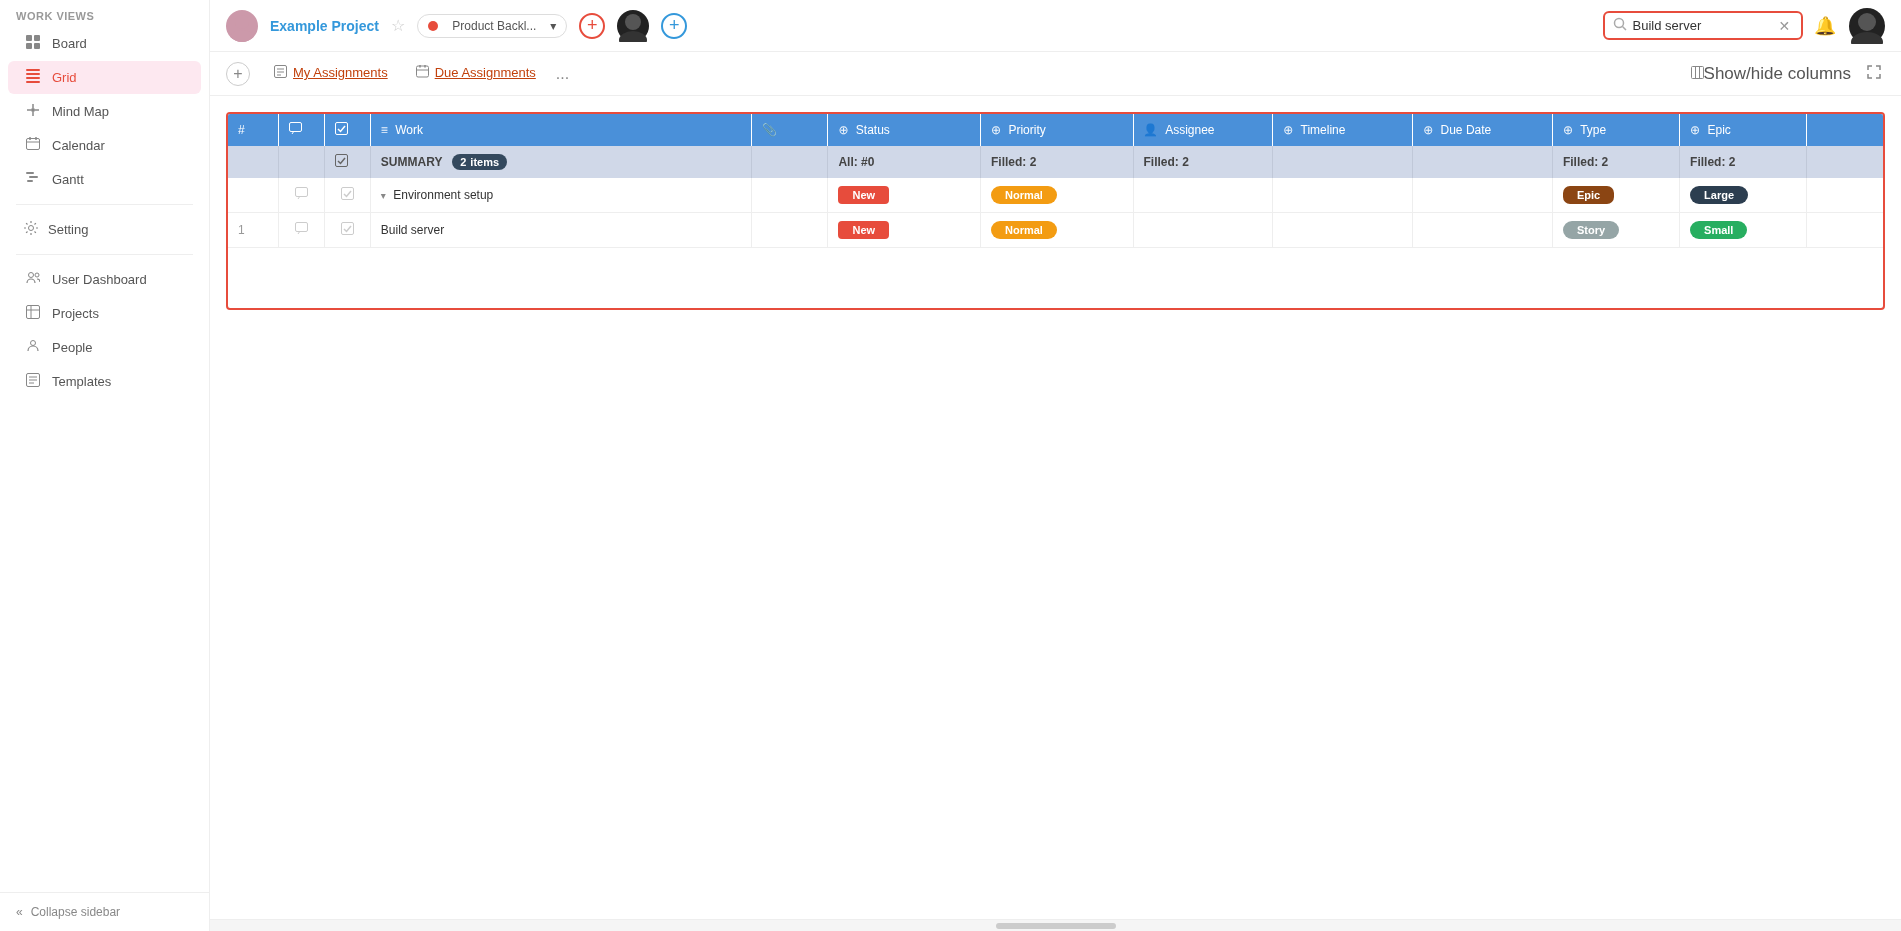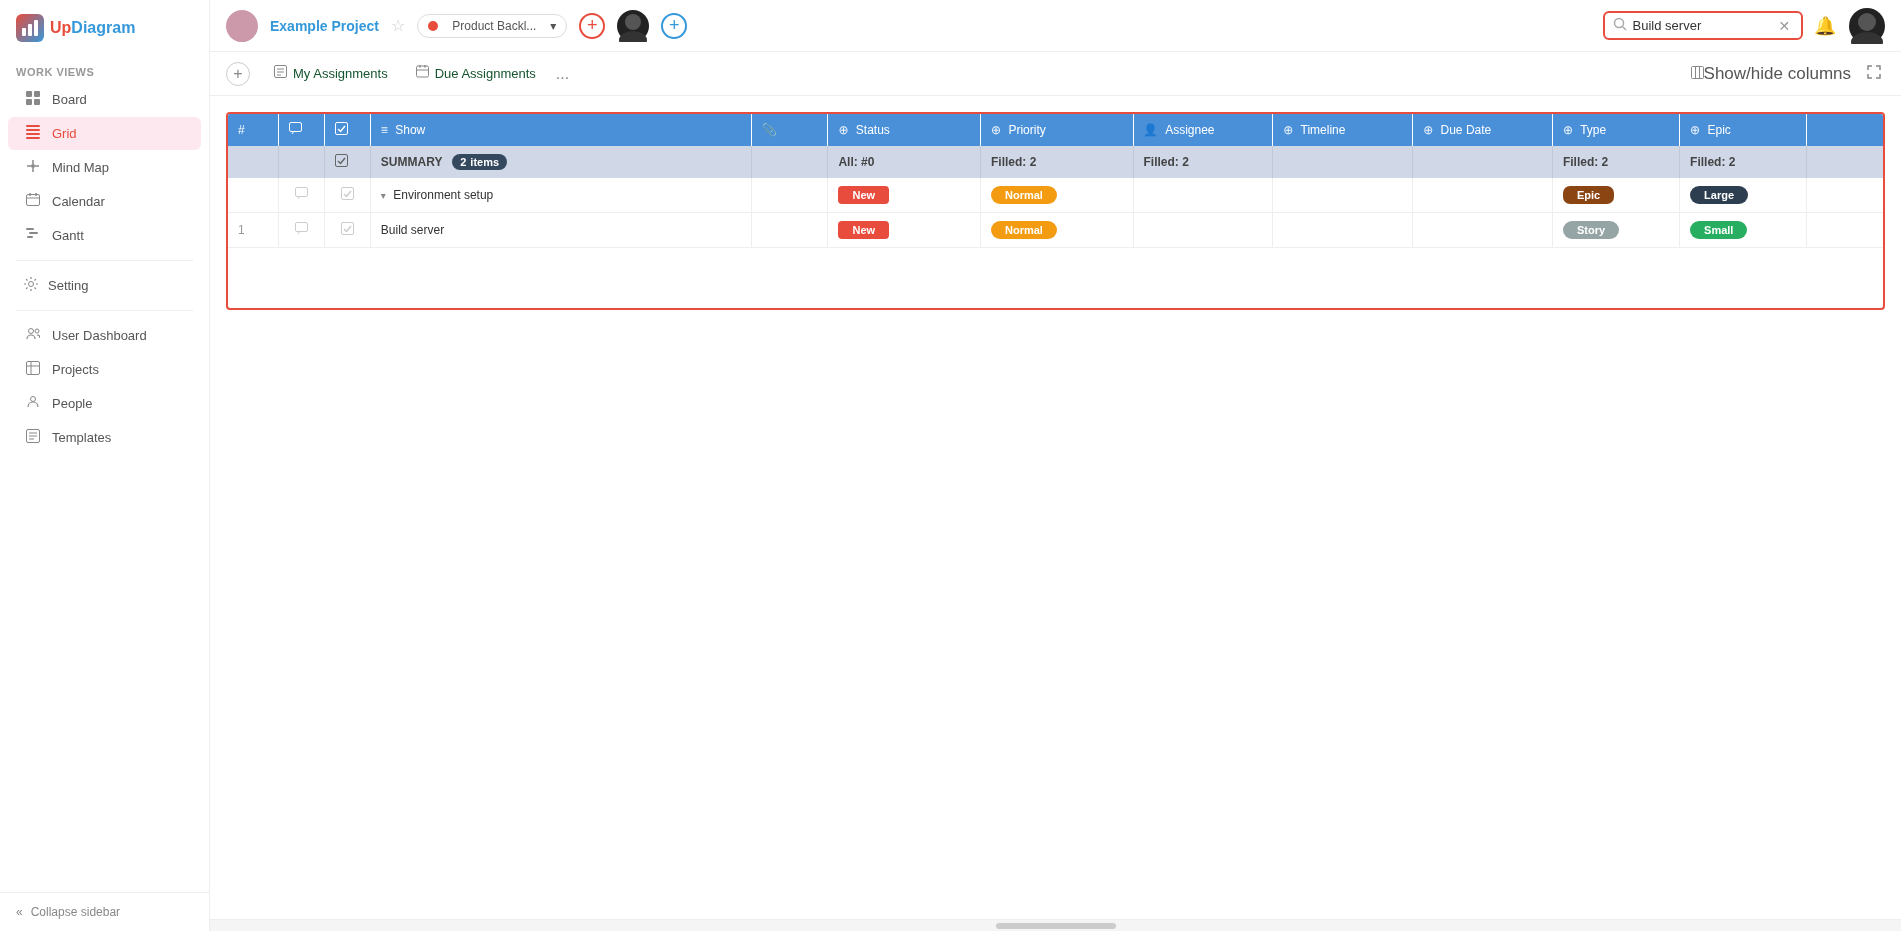--- a/index.html
+++ b/index.html
@@ -178,28 +178,29 @@
     .tab-add-btn {
       width: 24px; height: 24px;
       border-radius: 50%;
       border: 1px solid #ccc;
       display: flex; align-items: center; justify-content: center;
       cursor: pointer; font-size: 16px; color: #888;
       margin-right: 8px;
     }
     .tab {
       display: flex;
-      align-items: flex-end;
+      align-items: center;
       gap: 6px;
       padding: 6px 12px;
       border-radius: 6px 6px 0 0;
       cursor: pointer;
       font-size: 13px;
-      color: #14532d;
+      color: #c2410c;
       border-bottom: 2px solid transparent;
+      text-decoration: underline;
     }
     .tabs-more { margin-left: 4px; color: #888; cursor: pointer; font-size: 16px; }
     .tabs-spacer { flex: 1; }
     .show-hide-btn {
       display: flex; align-items: center; 
       font-size: 17px; color: #555; cursor: pointer;
       padding: 4px 8px; border-radius: 4px;
     }
     .fullscreen-btn { color: #888; cursor: pointer; font-size: 14px; padding: 4px; }
 
@@ -374,32 +375,20 @@
       color: #555;
       font-size: 13px;
       margin: 1px 8px;
       border-radius: 6px;
     }
   </style>
 </head>
 <body>
 
 <div class="sidebar">
-  <div class="sidebar-logo">
-    <div class="logo-icon">
-      <svg width="18" height="18" viewBox="0 0 18 18" fill="none">
-        <rect x="1" y="9" width="4" height="8" fill="white" rx="1"></rect>
-        <rect x="7" y="5" width="4" height="12" fill="white" rx="1"></rect>
-        <rect x="13" y="1" width="4" height="16" fill="white" rx="1"></rect>
-      </svg>
-    </div>
-    <span>
-      <span class="logo-up">Up</span><span class="logo-diagram">Diagram</span>
-    </span>
-  </div>
 
   <div class="sidebar-section-label">Work Views</div>
 
   <div class="sidebar-main-items">
     <div class="sidebar-item">
       <span class="item-icon">
         <svg width="14" height="14" viewBox="0 0 14 14" fill="none">
             <rect x="0" y="0" width="6" height="6" rx="1" fill="#888"></rect>
             <rect x="8" y="0" width="6" height="6" rx="1" fill="#888"></rect>
             <rect x="0" y="8" width="6" height="6" rx="1" fill="#888"></rect>
@@ -622,21 +611,21 @@
             <th class="col-task">
               <span>
                 <svg width="13" height="13" viewBox="0 0 13 13" fill="none">
                     <rect x="0.5" y="0.5" width="12" height="12" rx="1.5" stroke="white" fill="none"></rect>
                     <polyline points="3,7 5.5,9.5 10,4" stroke="white" stroke-width="1.5" fill="none"></polyline>
                   </svg>
               </span>
             </th>
             <th class="col-name">
               <span class="th-icon">≡</span>
-              <span>Show</span>
+              <span>Work</span>
             </th>
             <th class="col-attach">
               <span>📎</span>
             </th>
             <th class="col-status">
               <span class="th-icon">⊕</span>
               <span>Status</span>
             </th>
             <th class="col-priority">
               <span class="th-icon">⊕</span>

